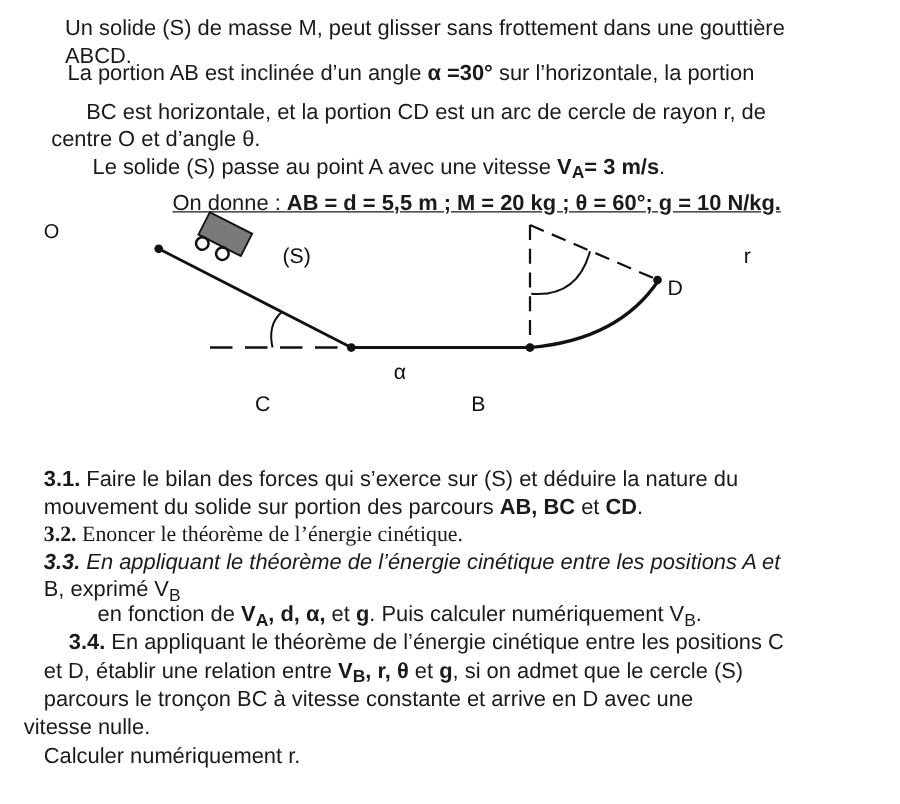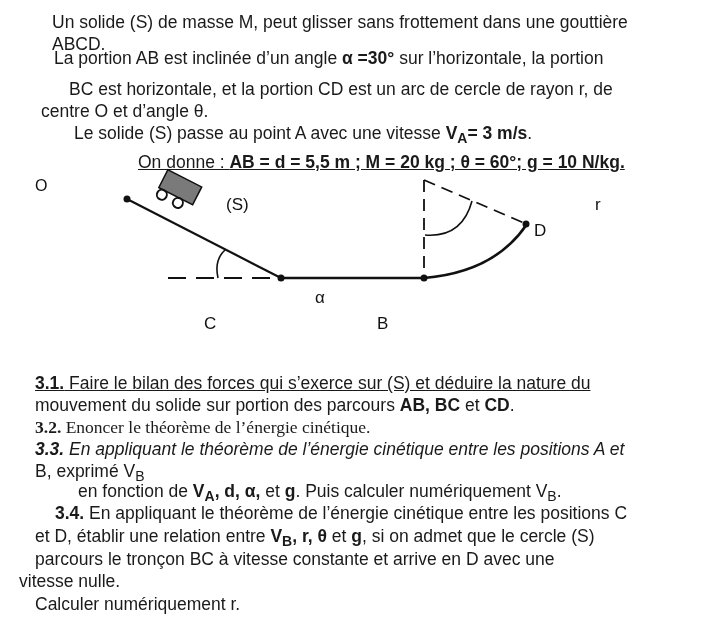--- a/index.html
+++ b/index.html
@@ -51,21 +51,21 @@
 </svg>
 
 <div class="lbl" style="left:35px;top:177px;">O</div>
 <div class="lbl" style="left:226px;top:195px;font-size:17px;">(S)</div>
 <div class="lbl" style="left:595px;top:195px;font-size:17px;">r</div>
 <div class="lbl" style="left:534px;top:221px;font-size:17px;">D</div>
 <div class="lbl" style="left:315px;top:288px;font-size:17px;">α</div>
 <div class="lbl" style="left:204px;top:314px;font-size:17px;">C</div>
 <div class="lbl" style="left:377px;top:314px;font-size:17px;">B</div>
 
-<div class="line" style="left:35px;top:373px;text-decoration:underline;"><b>3.1.</b><span> Faire le bilan des forces qui s’exerce sur (S) et déduire la nature du</span></div>
+<div class="line" style="left:35px;top:373px;"><b>3.1.</b><span> Faire le bilan des forces qui s’exerce sur (S) et déduire la nature du</span></div>
 <div class="line" style="left:35px;top:395px;"><span>mouvement du solide sur portion des parcours </span><b>AB, BC</b><span> et </span><b>CD</b><span>.</span></div>
 <div class="line" style="left:35px;top:417px;font-family:Liberation Serif, serif;"><b>3.2.</b><span> Enoncer le théorème de l’énergie cinétique.</span></div>
 <div class="line" style="left:35px;top:439px;font-style:italic;"><b>3.3.</b><span> En appliquant le théorème de l’énergie cinétique entre les positions A et</span></div>
 <div class="line" style="left:35px;top:461px;"><span>B, exprimé V</span><sub class="v" style="font-weight:normal">B</sub></div>
 <div class="line" style="left:78px;top:481px;"><span>en fonction de </span><b>V</b><sub class="v">A</sub><b>, d, α,</b><span> et </span><b>g</b><span>. Puis calculer numériquement  V</span><sub class="v" style="font-weight:normal">B</sub><span>.</span></div>
 <div class="line" style="left:35px;top:503px;margin-left:20px;"><b>3.4.</b><span> En appliquant le théorème de l’énergie cinétique entre les positions C</span></div>
 <div class="line" style="left:35px;top:526px;"><span>et D, établir une relation entre </span><b>V</b><sub class="v">B</sub><b>, r, θ</b><span> et </span><b>g</b><span>, si on admet que le cercle (S)</span></div>
 <div class="line" style="left:35px;top:549px;"><span>parcours le tronçon BC à vitesse constante  et arrive en D avec une</span></div>
 <div class="line" style="left:19px;top:571px;"><span>vitesse nulle.</span></div>
 <div class="line" style="left:35px;top:594px;"><span>Calculer numériquement  r.</span></div>

